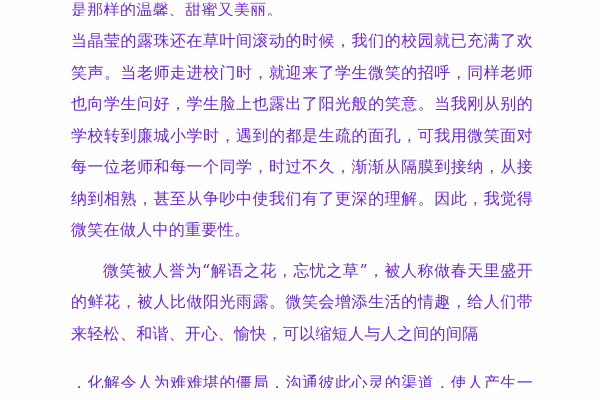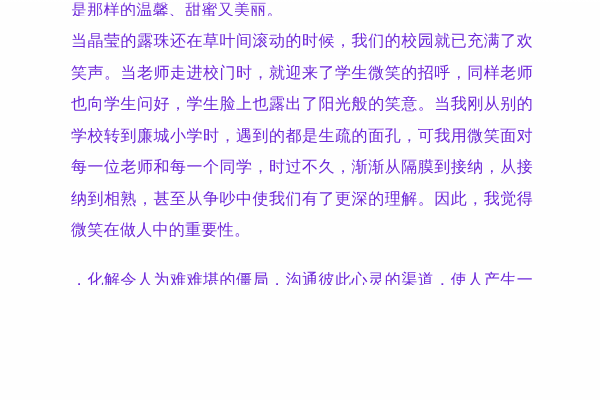--- a/index.html
+++ b/index.html
@@ -76,20 +76,21 @@
 <div class="page">
 
   <div class="doc-body">
 
     <div class="clipped-top">
       <p class="para">是那样的温馨、甜蜜又美丽。</p>
     </div>
 
     <p class="para">当晶莹的露珠还在草叶间滚动的时候，我们的校园就已充满了欢笑声。当老师走进校门时，就迎来了学生微笑的招呼，同样老师也向学生问好，学生脸上也露出了阳光般的笑意。当我刚从别的学校转到廉城小学时，遇到的都是生疏的面孔，可我用微笑面对每一位老师和每一个同学，时过不久，渐渐从隔膜到接纳，从接纳到相熟，甚至从争吵中使我们有了更深的理解。因此，我觉得微笑在做人中的重要性。</p>
 
+    <p class="para indent">微笑被人誉为“解语之花，忘忧之草”，被人称做春天里盛开的鲜花，被人比做阳光雨露。微笑会增添生活的情趣，给人们带来轻松、和谐、开心、愉快，可以缩短人与人之间的间隔</p>
 
     <div class="clipped-bottom">
       <p class="para">，化解令人为难难堪的僵局，沟通彼此心灵的渠道，使人产生一种平安感、亲切感。当你向对方微笑时，你实际上就是以巧</p>
     </div>
 
   </div>
 
   <div class="fade-mask-top"></div>
 </div>
 

